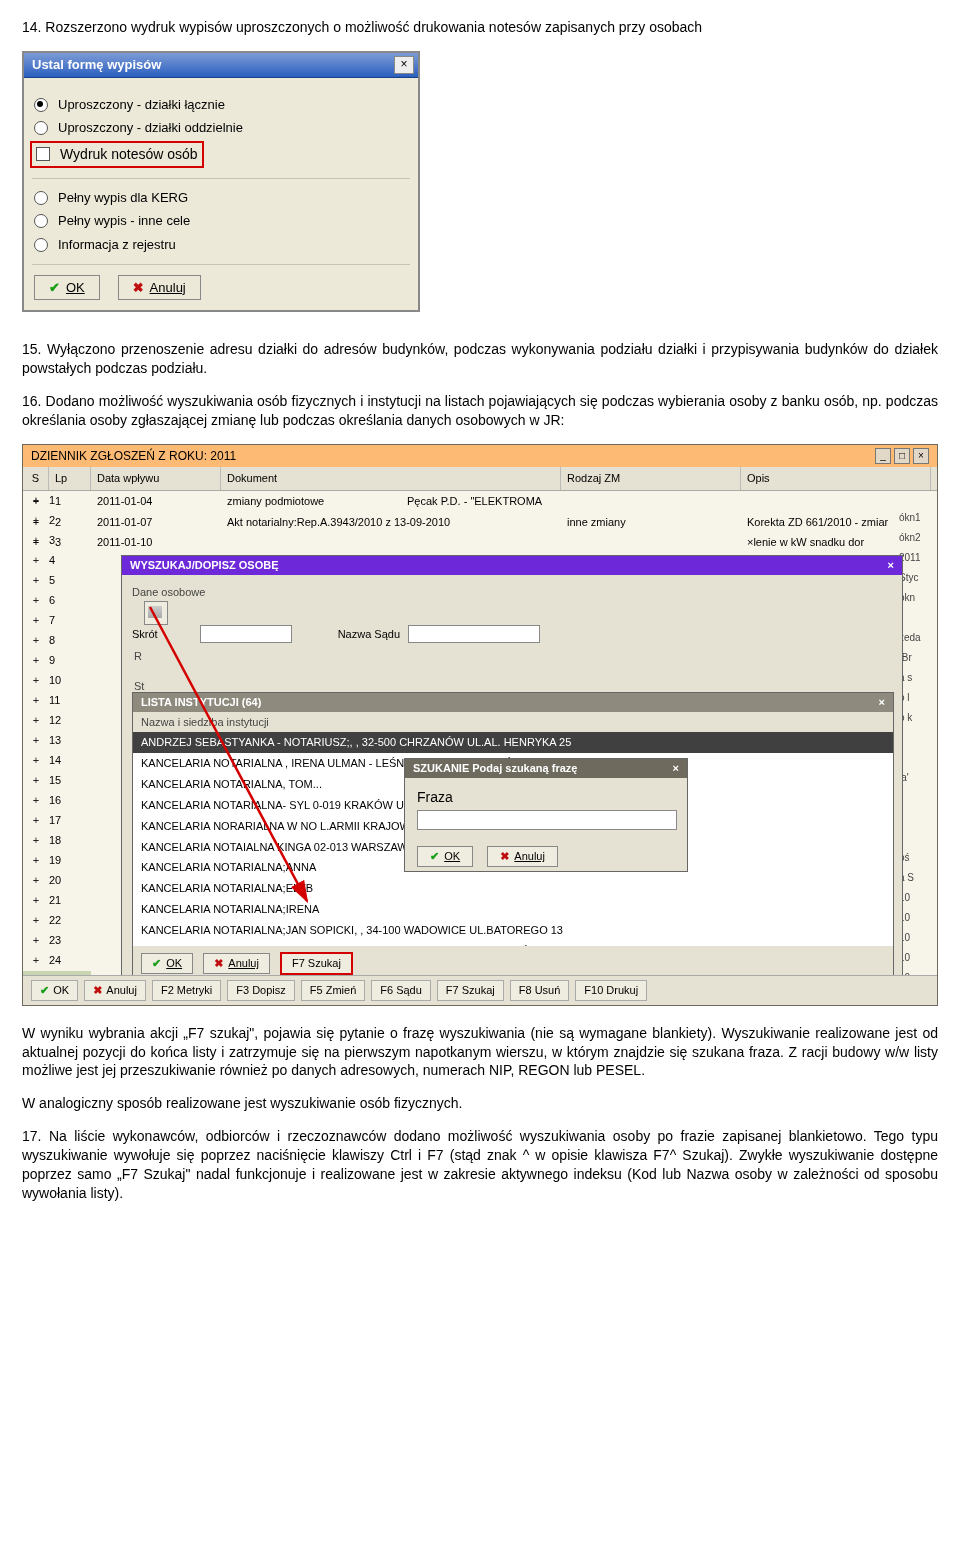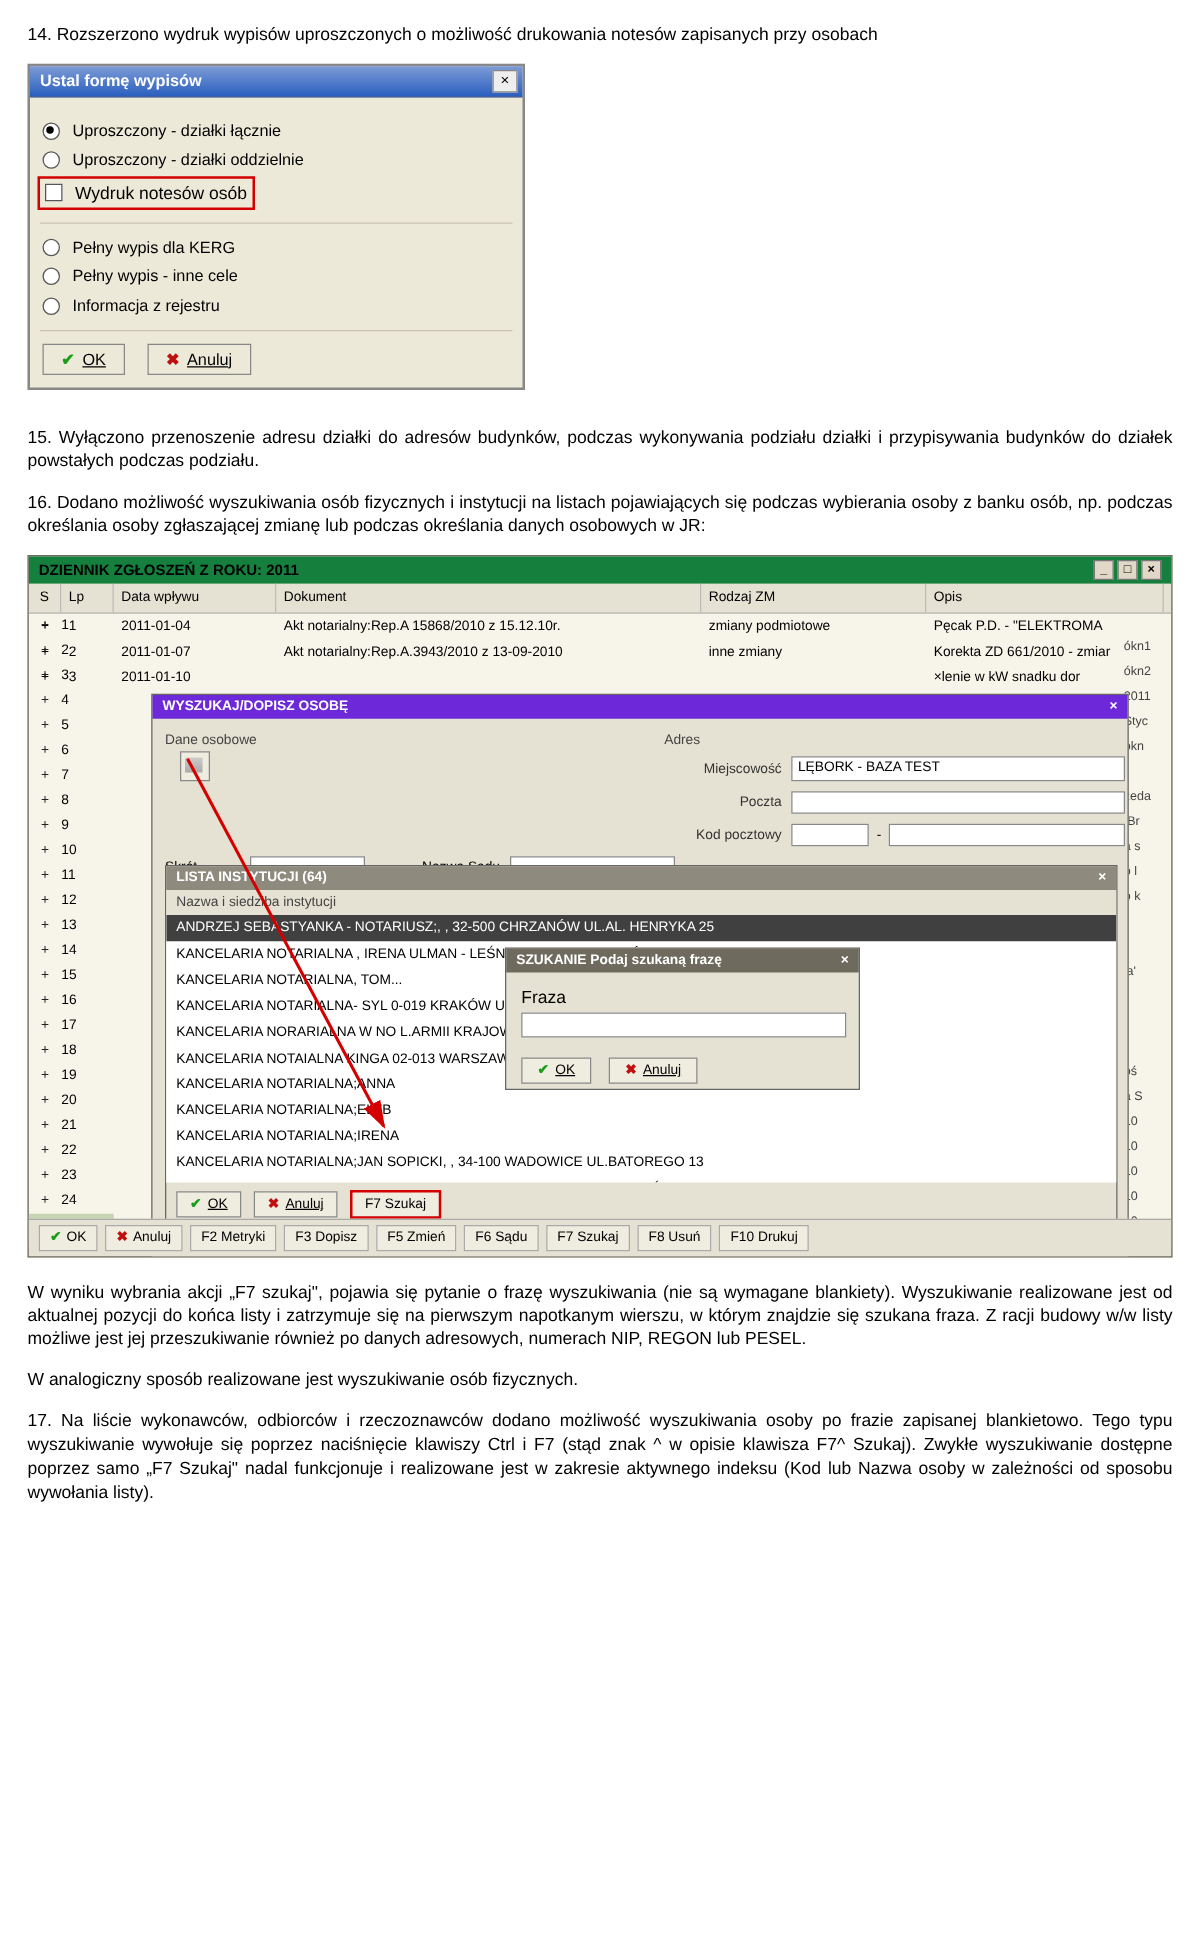--- a/index.html
+++ b/index.html
@@ -15,21 +15,21 @@
   .checkcell{display:flex;align-items:center;border:2px solid #d40000;padding:2px 4px;margin:-2px -4px 6px -4px;width:fit-content}
   .check{width:12px;height:12px;border:1px solid #555;margin-right:10px;display:inline-block;background:#fff}
   .opt span{font-size:13px}
   .dlg-hr{border:0;border-top:1px solid #c9c3b2;margin:10px -2px}
   .btnrow{display:flex;gap:18px;margin-top:10px}
   .dlgbtn{display:flex;align-items:center;gap:6px;border:1px solid #888;background:#ece9d8;padding:3px 14px;font-size:13px;cursor:pointer}
   .tick{color:#189e18;font-weight:bold}
   .cross{color:#c10f0f;font-weight:bold}
   
   .shot{position:relative;width:914px;height:560px;background:#cdc9b8;border:1px solid #6e6b5e;margin:8px 0 18px 0;overflow:hidden;font-size:12px}
-  .sh-title{background:#15803d;padding:3px 8px;font-weight:bold;font-size:12px;display:flex;justify-content:space-between;align-items:center}
+  .sh-title{background:#fdba74;padding:3px 8px;font-weight:normal;font-size:12px;display:flex;justify-content:space-between;align-items:center}
   .sh-x{display:flex;gap:3px}
   .sh-x div{width:14px;height:14px;background:#e2d8c8;border:1px solid #777;font-size:10px;text-align:center;line-height:13px}
   .sh-head{display:flex;background:#e6e2d3;border-bottom:1px solid #aaa;font-size:11px}
   .sh-head div{padding:4px 6px;border-right:1px solid #bbb;box-sizing:border-box}
   .sh-body{position:relative;background:#f7f4e9;height:508px}
   .rowln{display:flex;font-size:11px}
   .rowln div{padding:3px 6px;box-sizing:border-box}
   .c0{width:26px;text-align:center}
   .c1{width:42px}
   .c2{width:130px}
@@ -148,21 +148,20 @@
     <div class="c3">Dokument</div>
     <div class="c4">Rodzaj ZM</div>
     <div class="c5">Opis</div>
   </div>
   <div class="sh-body">
     <div id="toprows">
         <div class="rowln">
           <div class="c0">+</div>
           <div class="c1">1</div>
           <div class="c2">2011-01-04</div>
-          <div class="c3">Akt notarialny:Rep.A 15868/2010 z 15.12.10r.</div>
           <div class="c4">zmiany podmiotowe</div>
           <div class="c5">Pęcak  P.D. - "ELEKTROMA</div>
         </div>
         <div class="rowln">
           <div class="c0">+</div>
           <div class="c1">2</div>
           <div class="c2">2011-01-07</div>
           <div class="c3">Akt notarialny:Rep.A.3943/2010  z 13-09-2010</div>
           <div class="c4">inne zmiany</div>
           <div class="c5">Korekta ZD 661/2010 - zmiar</div>
@@ -307,37 +306,20 @@
 
     <div class="modal m1">
       <div class="mtitle">
           <span>WYSZUKAJ/DOPISZ OSOBĘ</span>
           <span style="cursor:pointer">×</span>
         </div>
       <div class="flds">
         <div class="col">
           <div style="font-size:11px;color:#444;margin:0 0 6px 0">Dane osobowe</div>
           <div class="tinybtn"></div>
-        </div>
-        <div class="col">
-          <div style="font-size:11px;color:#444;margin:0 0 6px 0">Adres</div>
-          <div class="fld">
-              <label>Miejscowość</label>
-              <div class="inp" style="padding:1px 4px;font-size:11px">LĘBORK - BAZA TEST</div>
-            </div>
-          <div class="fld">
-              <label>Poczta</label>
-              <div class="inp"></div>
-            </div>
-          <div class="fld">
-              <label>Kod pocztowy</label>
-              <div class="inp" style="width:60px;flex:0 0 60px"></div>
-              <span style="margin:0 6px">-</span>
-              <div class="inp" style="flex:1"></div>
-            </div>
         </div>
       </div>
       <div class="fld2">
           <label>Skrót</label>
           <div class="inp"></div>
         <label style="width:90px;text-align:right;margin-left:18px">Nazwa Sądu</label>
           <div class="inp" style="width:130px"></div>
       </div>
       <div style="margin:6px 0 0 12px;font-size:11px;color:#444">
         <span>R</span><br><br>

